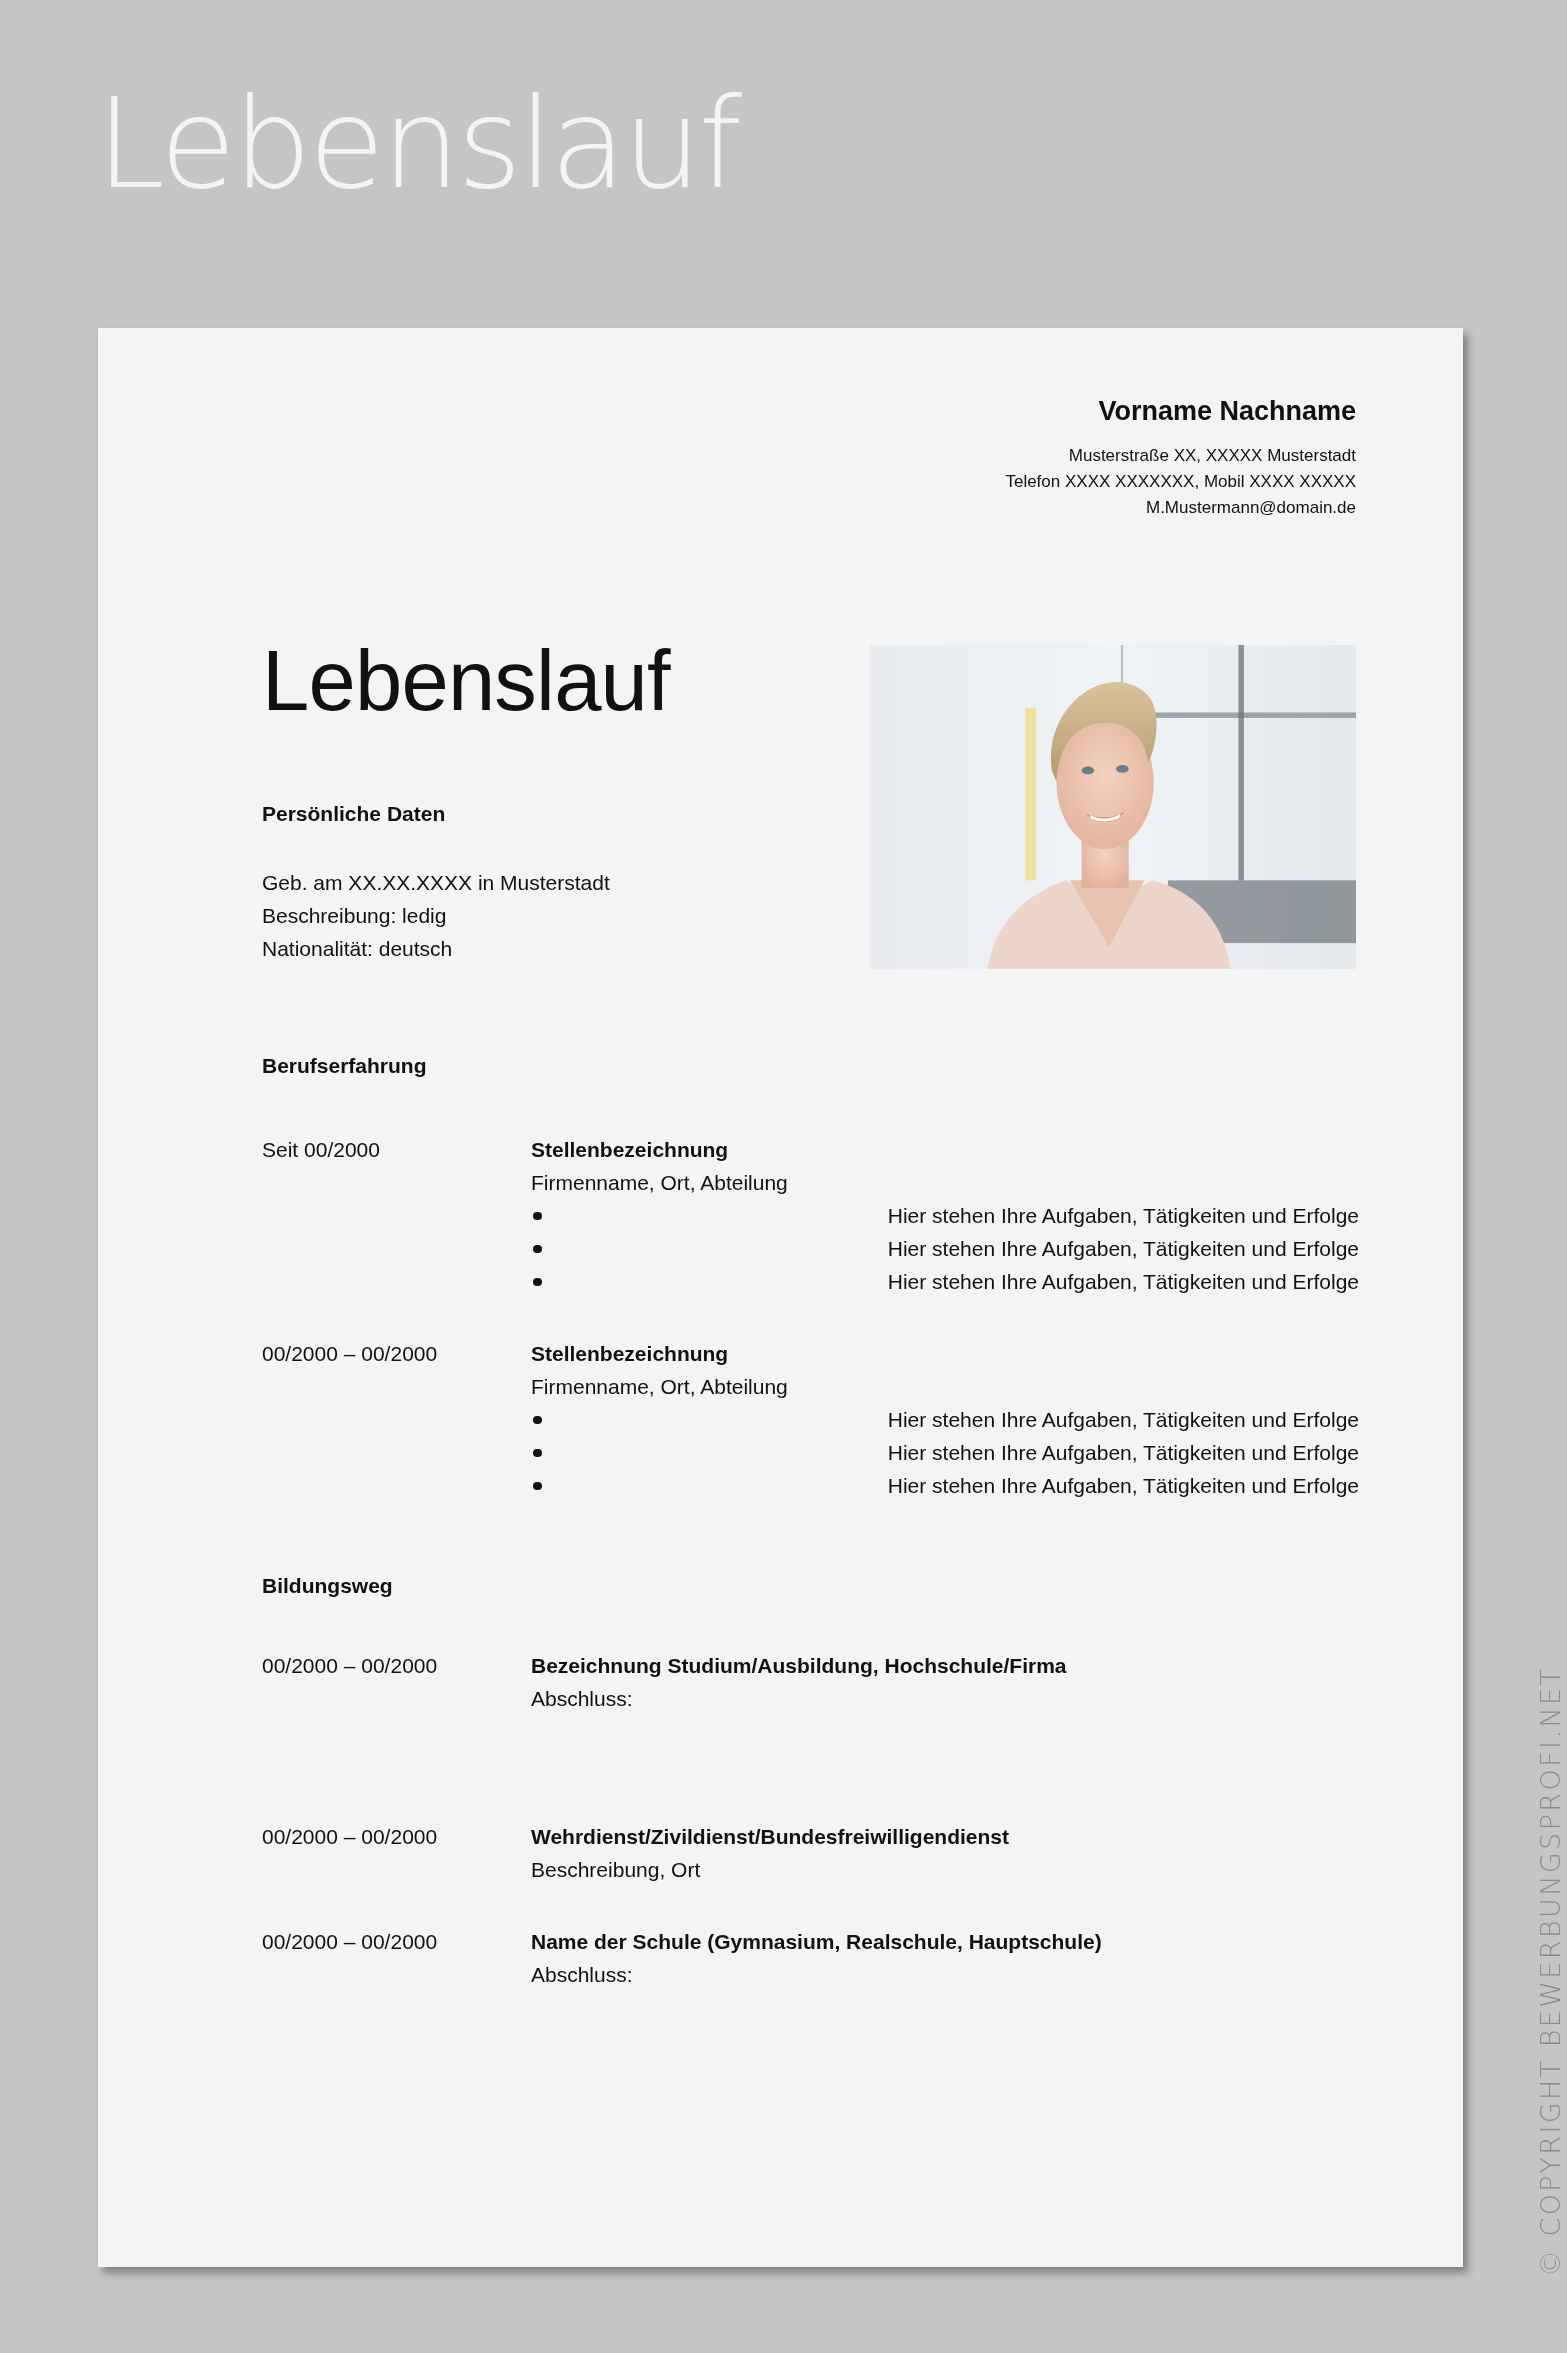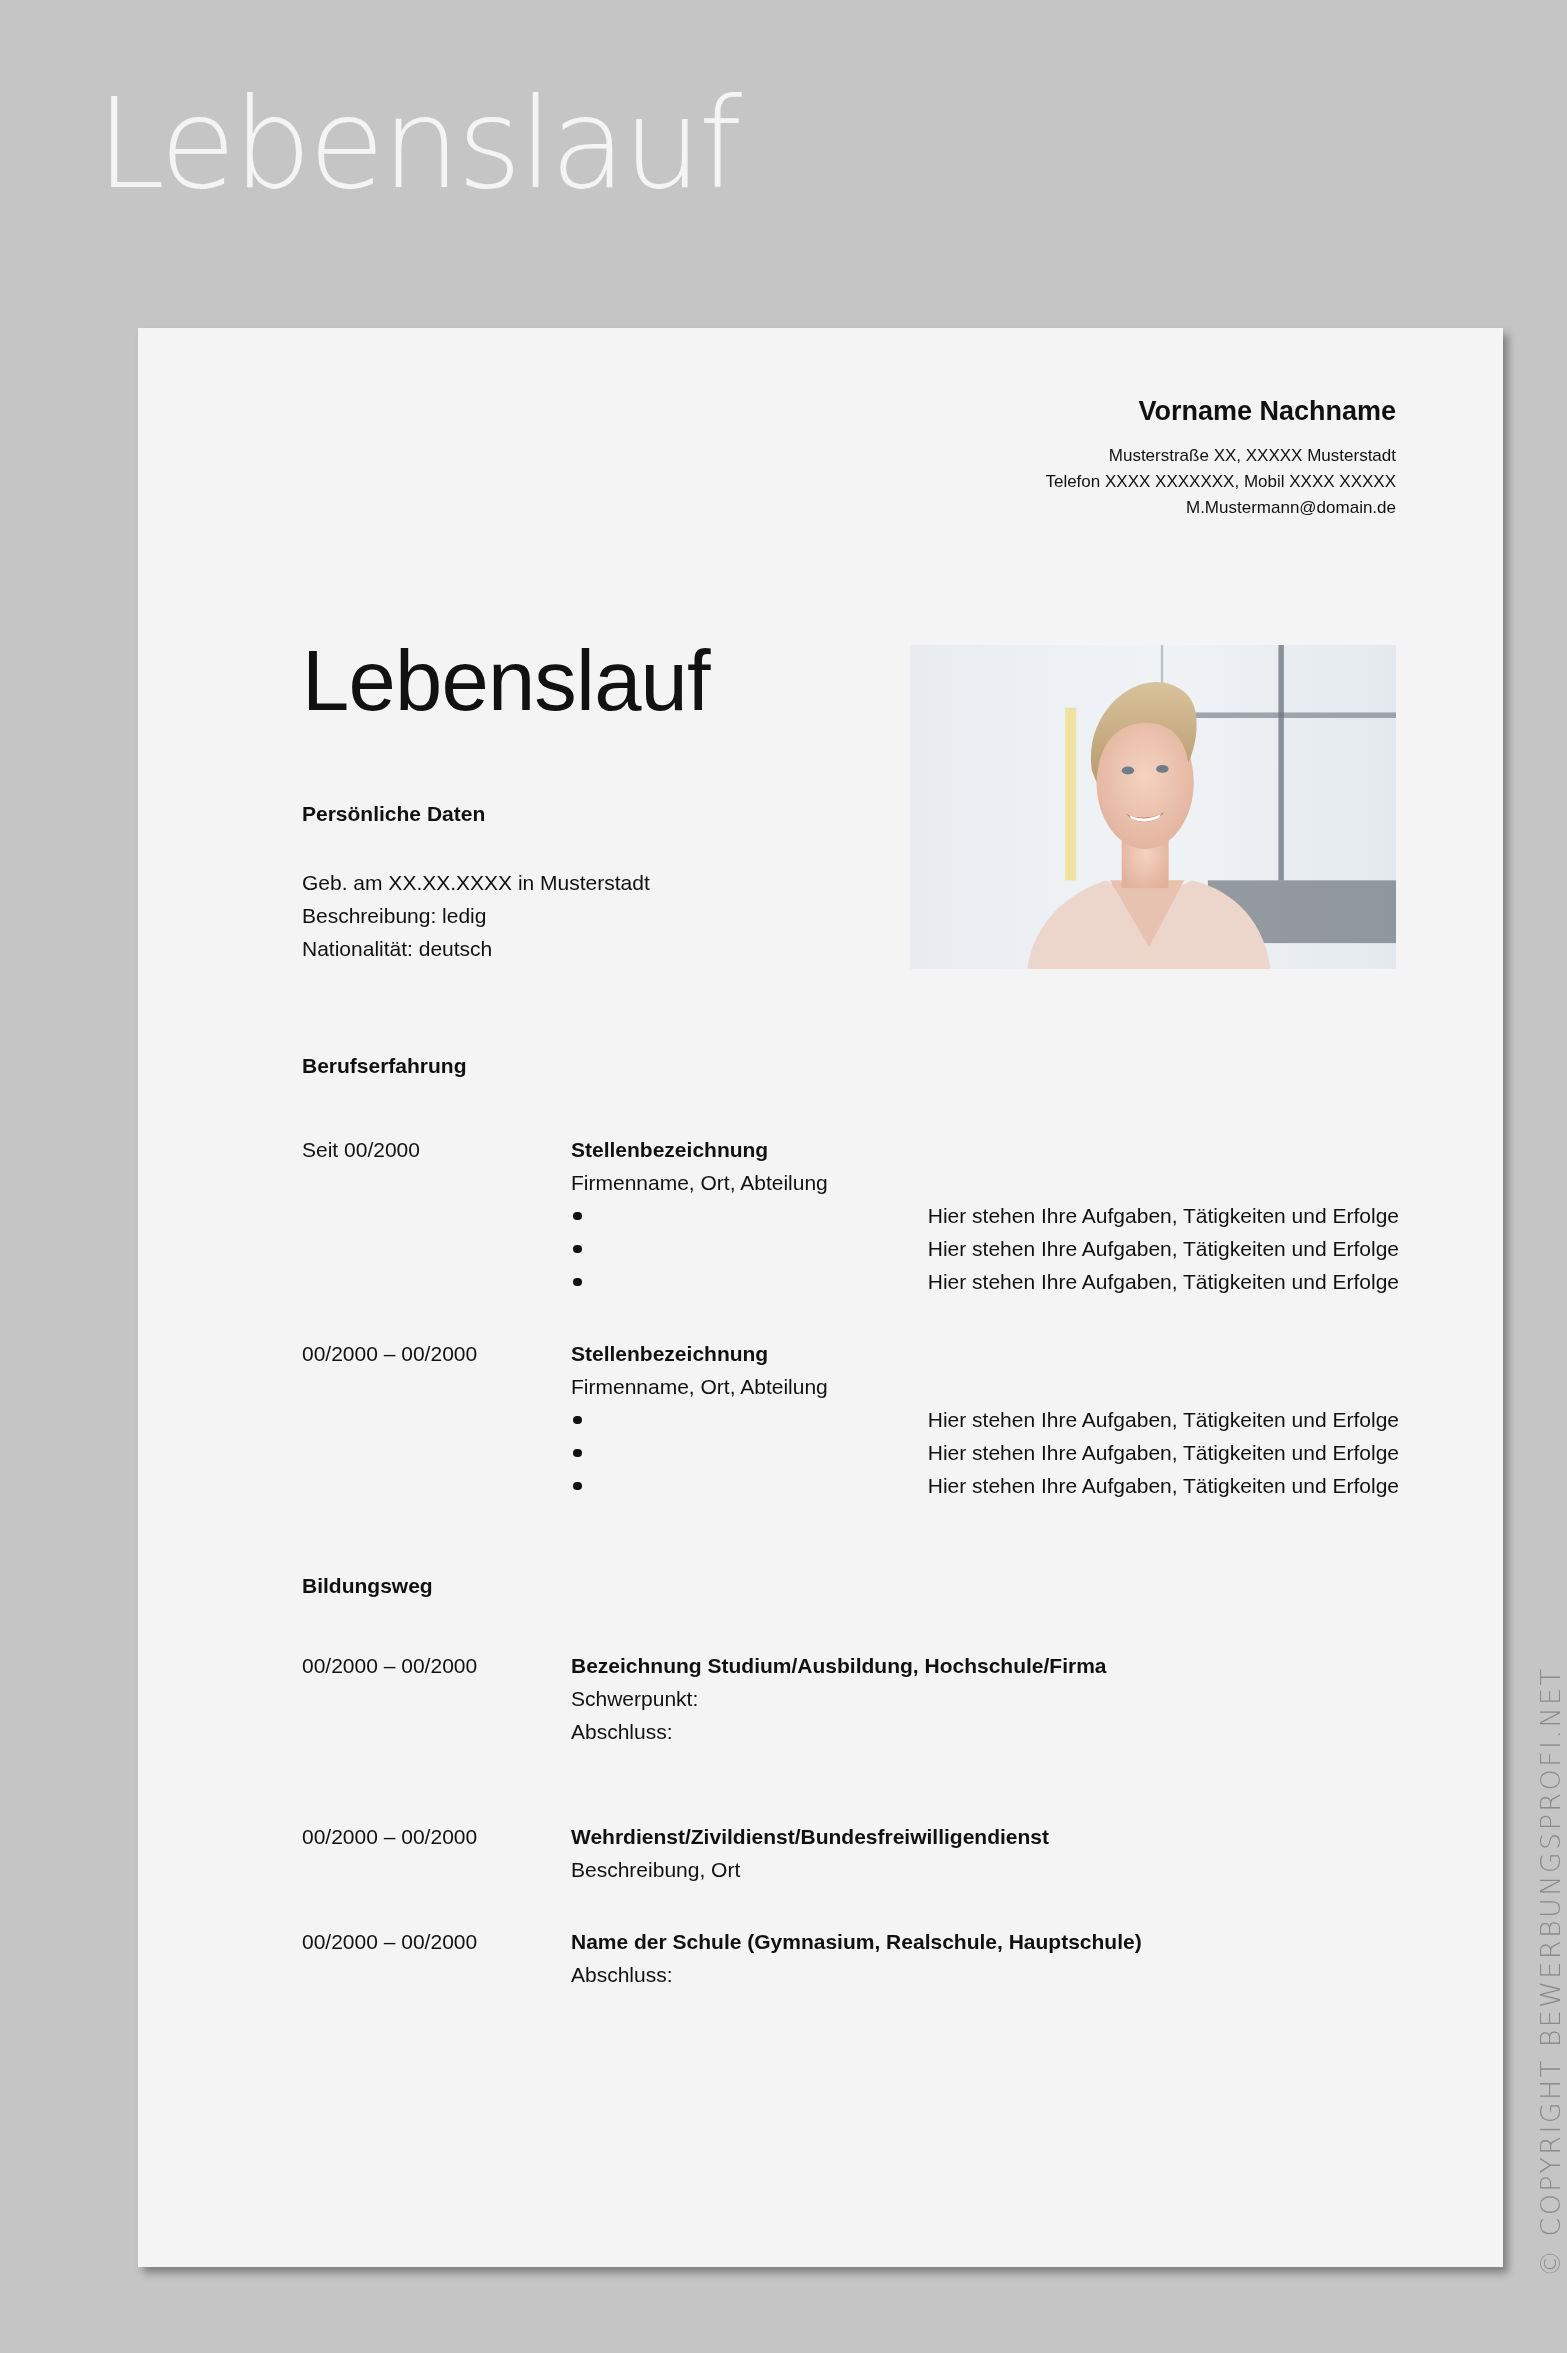--- a/index.html
+++ b/index.html
@@ -15,21 +15,20 @@
       font-family: "DejaVu Sans", "Liberation Sans", sans-serif;
       font-weight: 200; font-size: 124px; line-height: 1;
       color: #f4f4f4; letter-spacing: -3.1px;
       -webkit-text-stroke: 0;
     }
     .page {
       position: absolute; left: 98px; top: 328px;
       width: 1365px; height: 1939px;
       background: #f4f4f4;
       box-shadow: 4.7px 6.3px 7.8px rgba(0,0,0,0.35);
-      margin-left: 40px;
     }
     .contact { position: absolute; right: 107px; top: 67px; text-align: right; }
     .contact .name { font-weight: bold; font-size: 27px; margin-bottom: 15.7px; line-height: 1.2; }
     .contact .line { font-size: 17px; line-height: 26px; }
     .doc-title {
       position: absolute; left: 164px; top: 310px;
       font-size: 85px; font-weight: normal; line-height: 1; letter-spacing: -0.8px;
     }
     .photo {
       position: absolute; left: 772px; top: 317px; width: 486px; height: 324px;
@@ -136,21 +135,20 @@
       <div class="bullet">Hier stehen Ihre Aufgaben, Tätigkeiten und Erfolge</div>
     </div>
   </div>
 
   <div class="section-heading" style="top: 1245px;">Bildungsweg</div>
 
   <div class="entry" style="top: 1321px;">
     <div class="date">00/2000 – 00/2000</div>
     <div class="body">
       <div class="title">Bezeichnung Studium/Ausbildung, Hochschule/Firma</div>
-      <div>Schwerpunkt:</div>
       <div>Abschluss:</div>
     </div>
   </div>
 
   <div class="entry" style="top: 1492px;">
     <div class="date">00/2000 – 00/2000</div>
     <div class="body">
       <div class="title">Wehrdienst/Zivildienst/Bundesfreiwilligendienst</div>
       <div>Beschreibung, Ort</div>
     </div>

